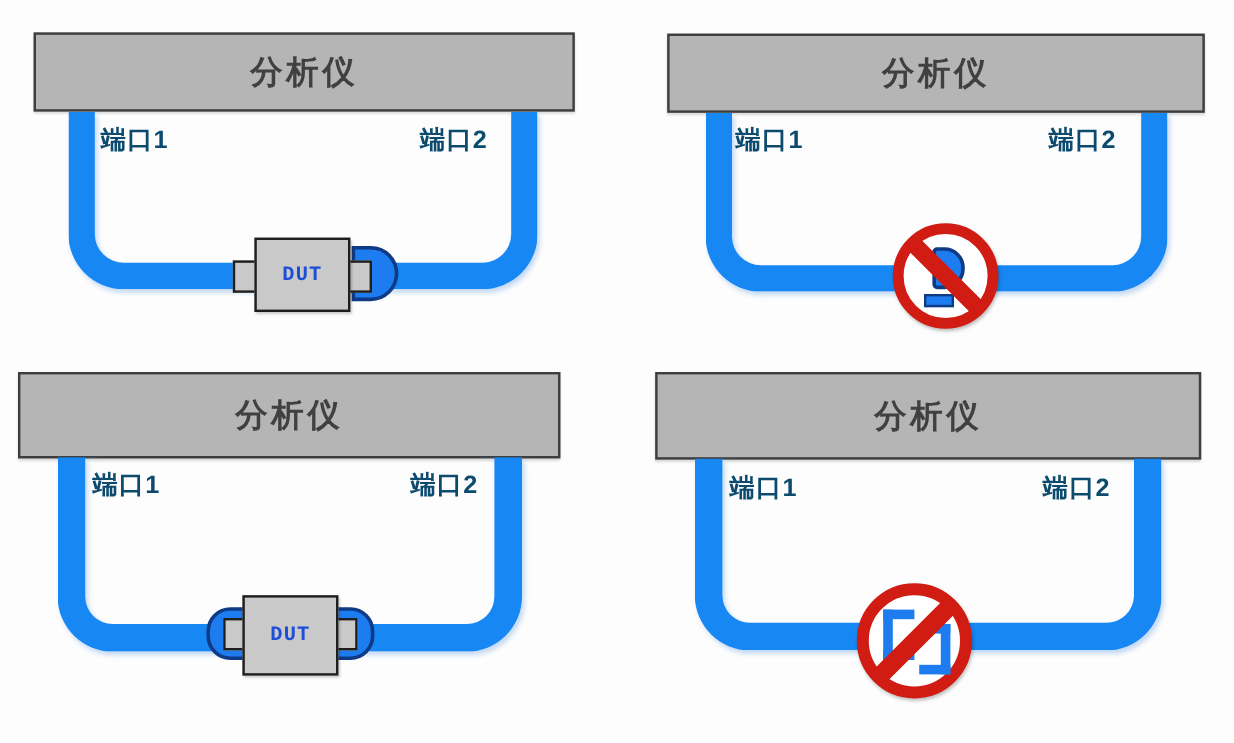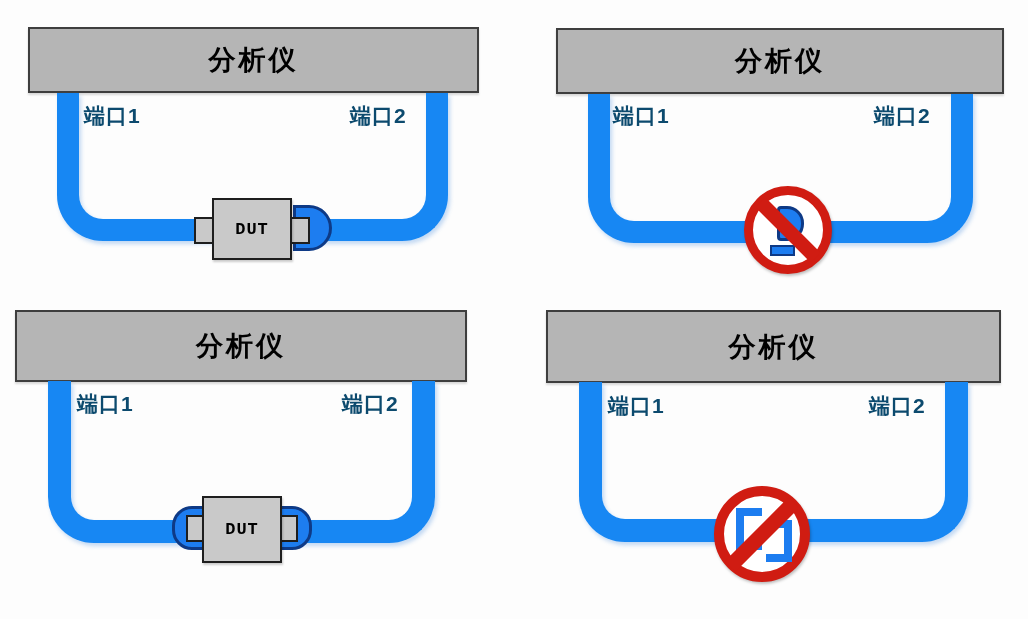--- a/index.html
+++ b/index.html
@@ -6,21 +6,21 @@
   #stage{
     position:relative;width:1028px;height:619px;overflow:hidden;
     background:#fdfdfd;font-family:"Liberation Sans",sans-serif;
   }
   
   .analyzer{
     position:absolute;background:#b5b5b5;border:2px solid #3e3e3e;
     display:flex;align-items:center;justify-content:center;
     box-sizing:border-box;box-shadow:0 2px 2px rgba(0,0,0,0.15);
   }
-  .analyzer span{font-size:27px;font-weight:bold;color:#000000;letter-spacing:3px;}
+  .analyzer span{font-size:27px;font-weight:bold;color:#404040;letter-spacing:3px;}
   #bar1{left:28px;top:27px;width:451px;height:66px;}
   #bar2{left:556px;top:28px;width:448px;height:66px;}
   #bar3{left:15px;top:310px;width:452px;height:72px;}
   #bar4{left:546px;top:310px;width:455px;height:73px;}
 
   
   .loop{
     position:absolute;box-sizing:border-box;
     border:22px solid #1787f3;border-top:none;
     border-bottom-left-radius:46px;border-bottom-right-radius:46px;
@@ -40,21 +40,21 @@
   #p1d{left:608px;top:392px;} #p2d{left:869px;top:392px;}
 
   
   .conn{position:absolute;background:#1d7df0;border:3px solid #0e3a86;box-sizing:border-box;z-index:2;}
   .tab{position:absolute;background:#c9c9c9;border:2px solid #1e1e1e;box-sizing:border-box;z-index:3;}
   .dutbox{
     position:absolute;background:#c9c9c9;border:2px solid #1e1e1e;box-sizing:border-box;z-index:4;
     display:flex;align-items:center;justify-content:center;
     box-shadow:1px 2px 2px rgba(0,0,0,0.2);
   }
-  .dutbox span{font-family:"Liberation Mono",monospace;font-weight:bold;font-size:17px;color:#000000;letter-spacing:1px;}
+  .dutbox span{font-family:"Liberation Mono",monospace;font-weight:bold;font-size:17px;color:#1d4ed8;letter-spacing:1px;}
   
   #dconn1{left:293px;top:205px;width:39px;height:46px;border-radius:0 26px 26px 0;}
   #tab1l{left:194px;top:217px;width:24px;height:27px;}
   #tab1r{left:286px;top:217px;width:24px;height:27px;}
   #dut1{left:212px;top:198px;width:80px;height:62px;}
   
   #conn3l{left:172px;top:506px;width:38px;height:44px;border-radius:20px 5px 5px 20px;}
   #conn3r{left:274px;top:506px;width:38px;height:44px;border-radius:5px 20px 20px 5px;}
   #tab3l{left:186px;top:515px;width:24px;height:27px;}
   #tab3r{left:274px;top:515px;width:24px;height:27px;}

